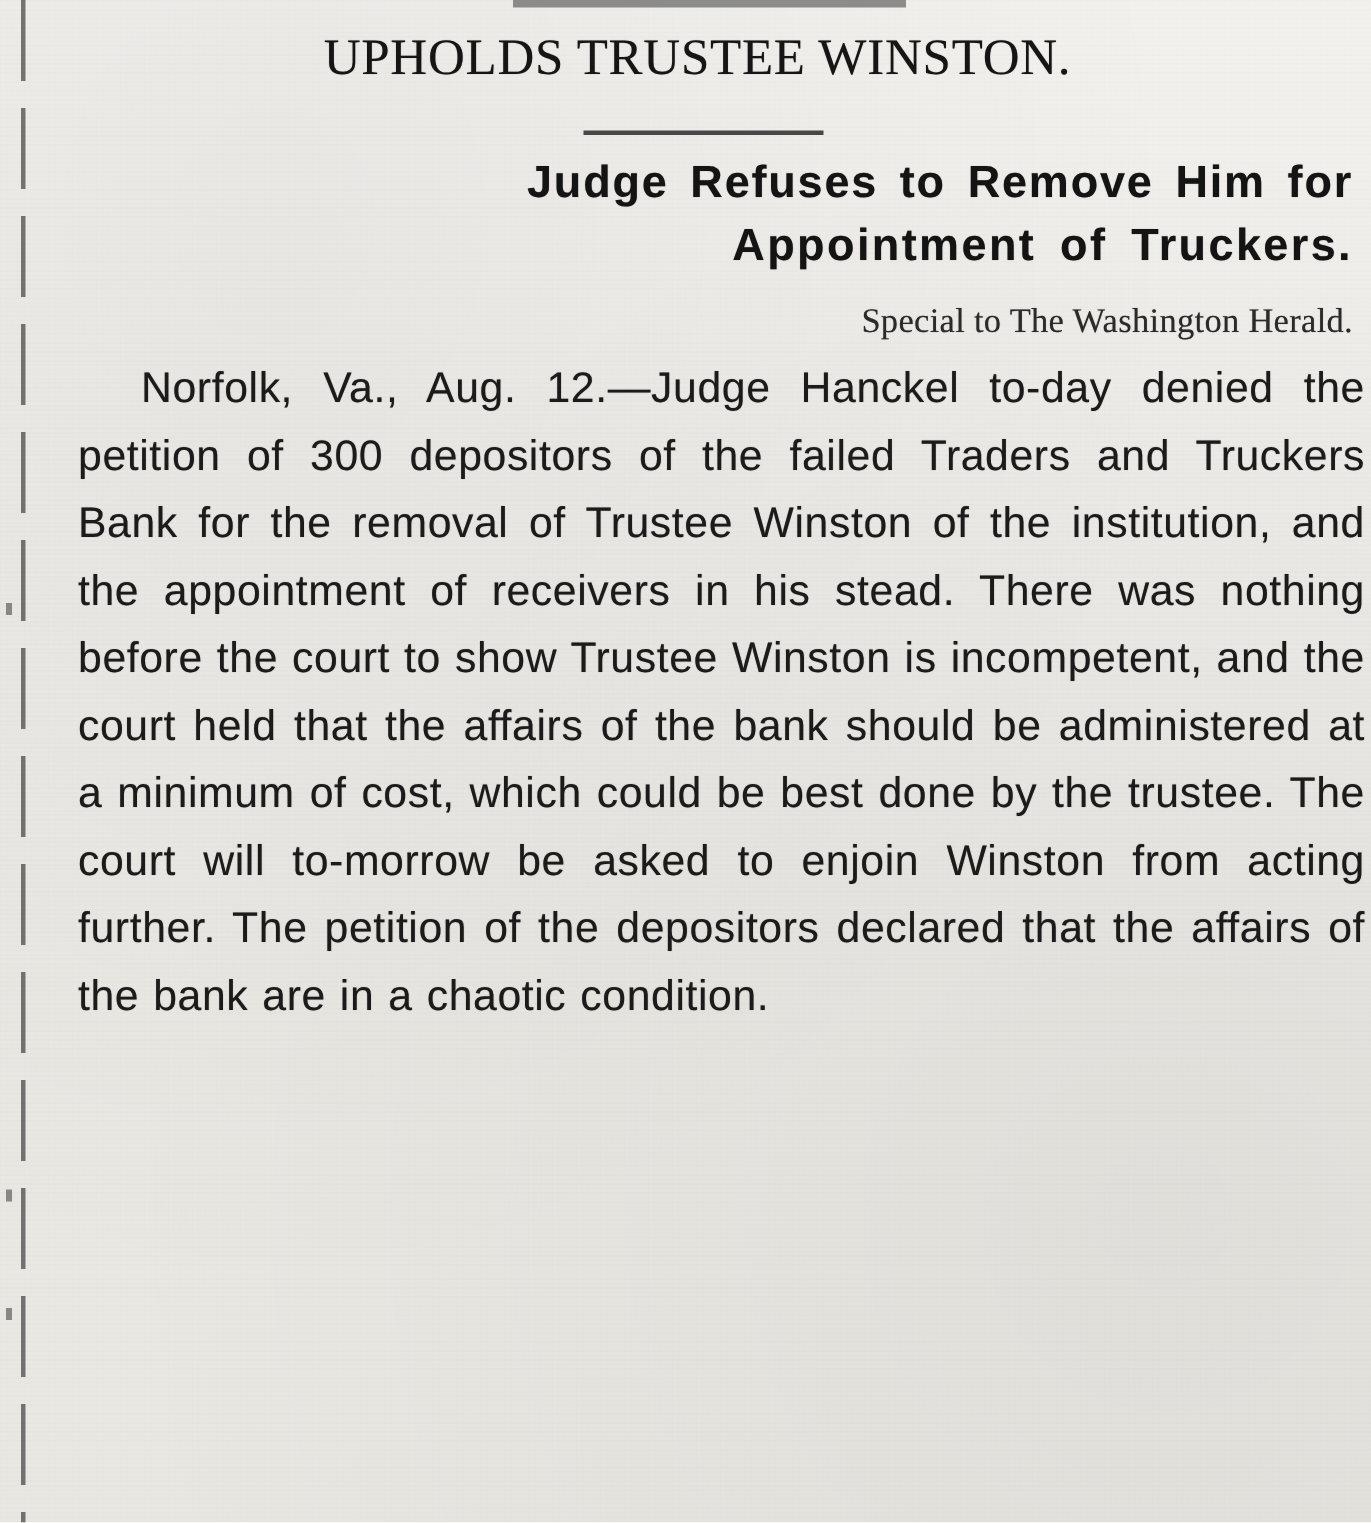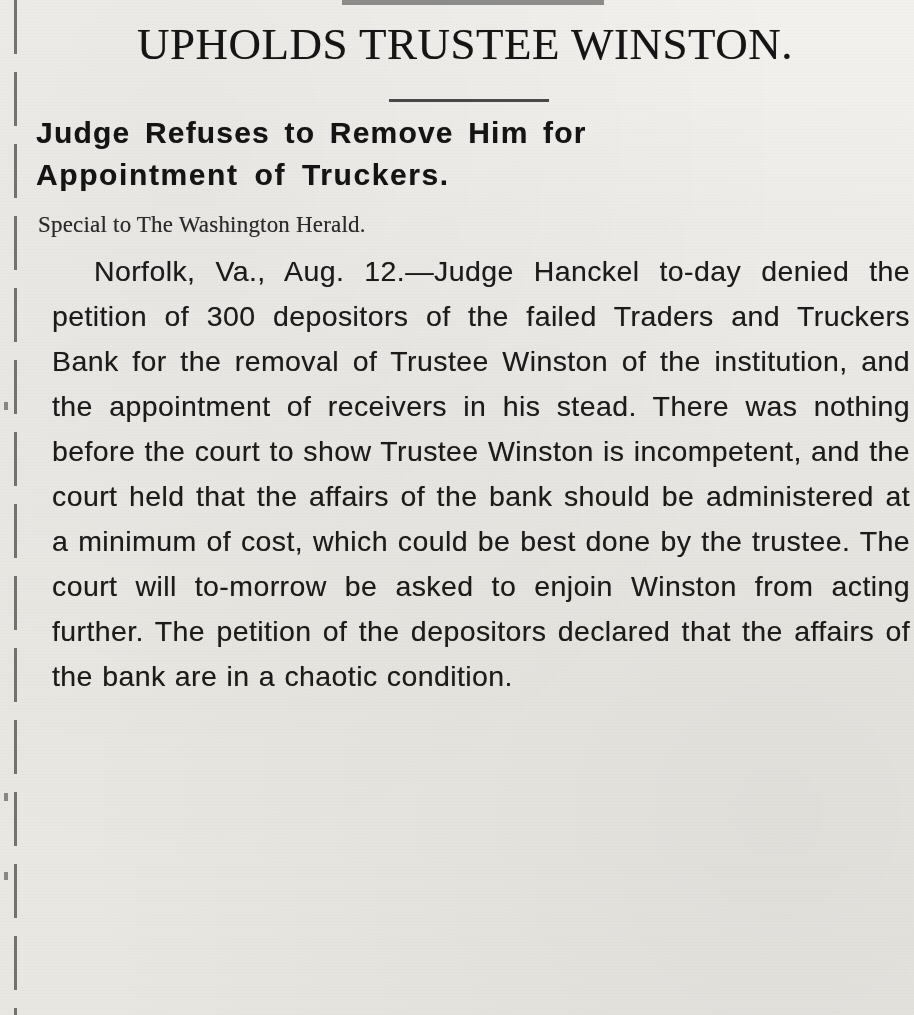--- a/index.html
+++ b/index.html
@@ -78,21 +78,21 @@
     position: absolute;
     left: 36px;
     top: 0;
     width: 866px;
     height: 1015px;
   }
 
   .headline {
     margin: 22px 0 0 0;
     font-family: "Liberation Serif", serif;
-    font-size: 45px;
+    font-size: 34px;
     line-height: 1.02;
     letter-spacing: 0.5px;
     font-weight: 400;
     text-align: center;
     color: #151515;
     padding-right: 8px;
     text-shadow: 0 0 1px rgba(0,0,0,0.35);
   }
 
   .divider-wrap {
@@ -107,39 +107,39 @@
     background: #2b2b2b;
     opacity: 0.85;
   }
 
   .subhead {
     margin: 12px 0 0 0;
     font-family: "Liberation Sans", sans-serif;
     font-weight: bold;
     font-size: 30px;
     line-height: 1.42;
-    text-align: left;
+    text-align: right;
     letter-spacing: 1.2px;
     word-spacing: 5px;
     color: #141414;
   }
   .subhead .line2 {
     display: block;
     letter-spacing: 1.6px;
     word-spacing: 6px;
   }
 
   .credit {
     margin: 14px 0 0 2px;
     font-family: "Liberation Serif", serif;
     font-size: 23px;
     line-height: 1.2;
     letter-spacing: 0.2px;
     color: #2a2a2a;
-    text-align: left;
+    text-align: right;
   }
 
   .body-text {
     margin: 10px 0 0 16px;
     font-family: "Liberation Sans", sans-serif;
     font-size: 28.5px;
     line-height: 45px;
     text-align: justify;
     text-align-last: left;
     letter-spacing: 0.4px;

